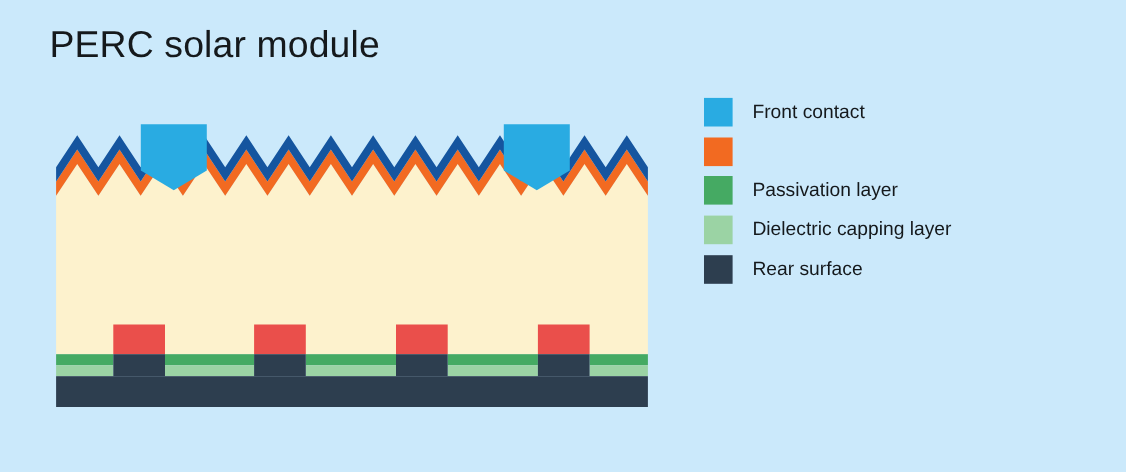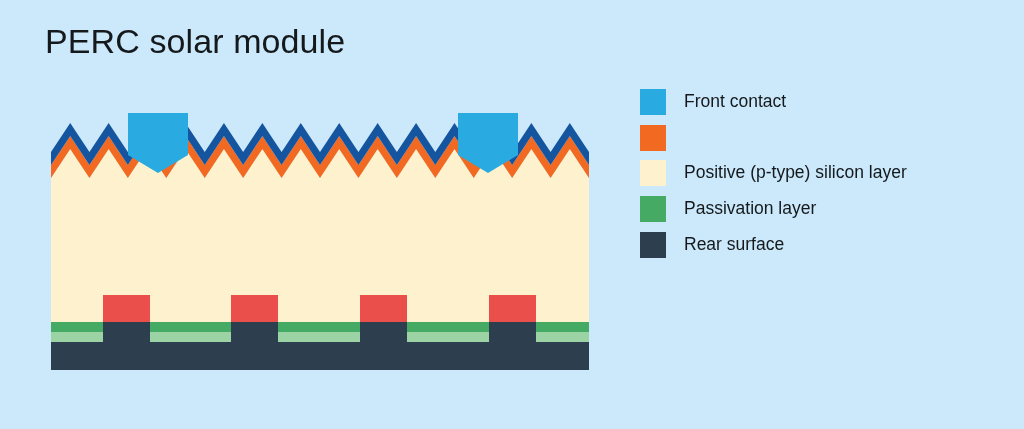--- a/index.html
+++ b/index.html
@@ -97,26 +97,26 @@
 
   <div id="legend">
       <div class="legend-row">
         <div class="legend-swatch" style="background: rgb(41, 171, 226);"></div>
         <div class="legend-label">Front contact</div>
       </div>
       <div class="legend-row">
         <div class="legend-swatch" style="background: rgb(242, 106, 33);"></div>
       </div>
       <div class="legend-row">
-        <div class="legend-swatch" style="background: rgb(253, 242, 205);"></div>
-        <div class="legend-label">Positive (p-type) silicon layer</div>
+        <div class="legend-swatch" style="background: rgb(69, 170, 99);"></div>
+        <div class="legend-label">Passivation layer</div>
       </div>
       <div class="legend-row">
-        <div class="legend-swatch" style="background: rgb(69, 170, 99);"></div>
-        <div class="legend-label">Passivation layer</div>
+        <div class="legend-swatch" style="background: rgb(155, 211, 164);"></div>
+        <div class="legend-label">Dielectric capping layer</div>
       </div>
       <div class="legend-row">
         <div class="legend-swatch" style="background: rgb(45, 62, 79);"></div>
         <div class="legend-label">Rear surface</div>
       </div>
     </div>
 
 </div>
 
 </body></html>

